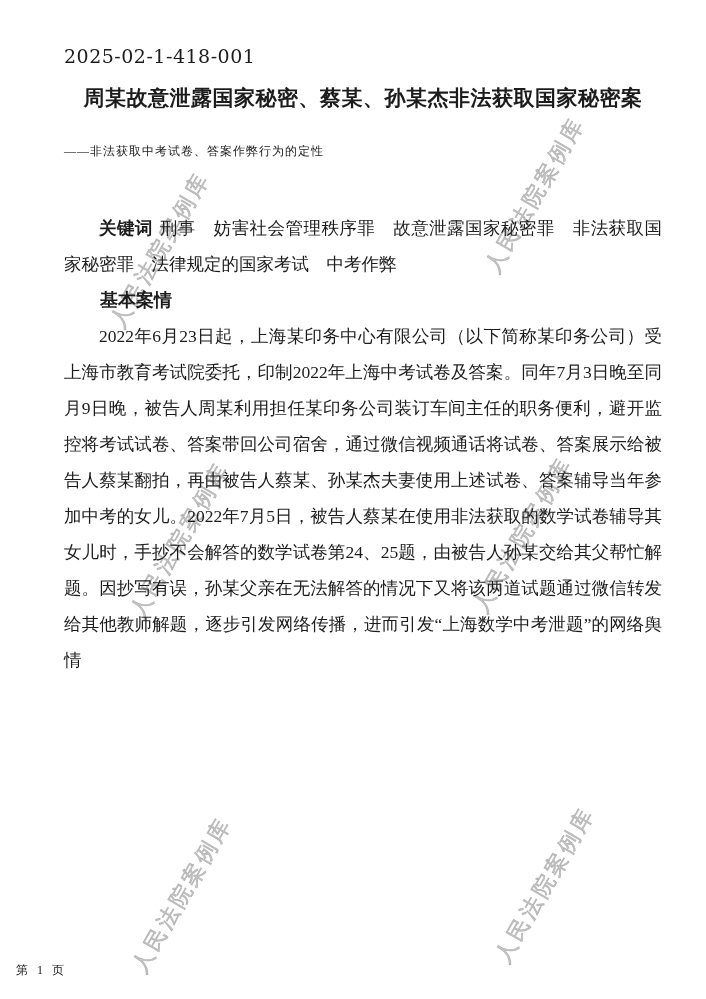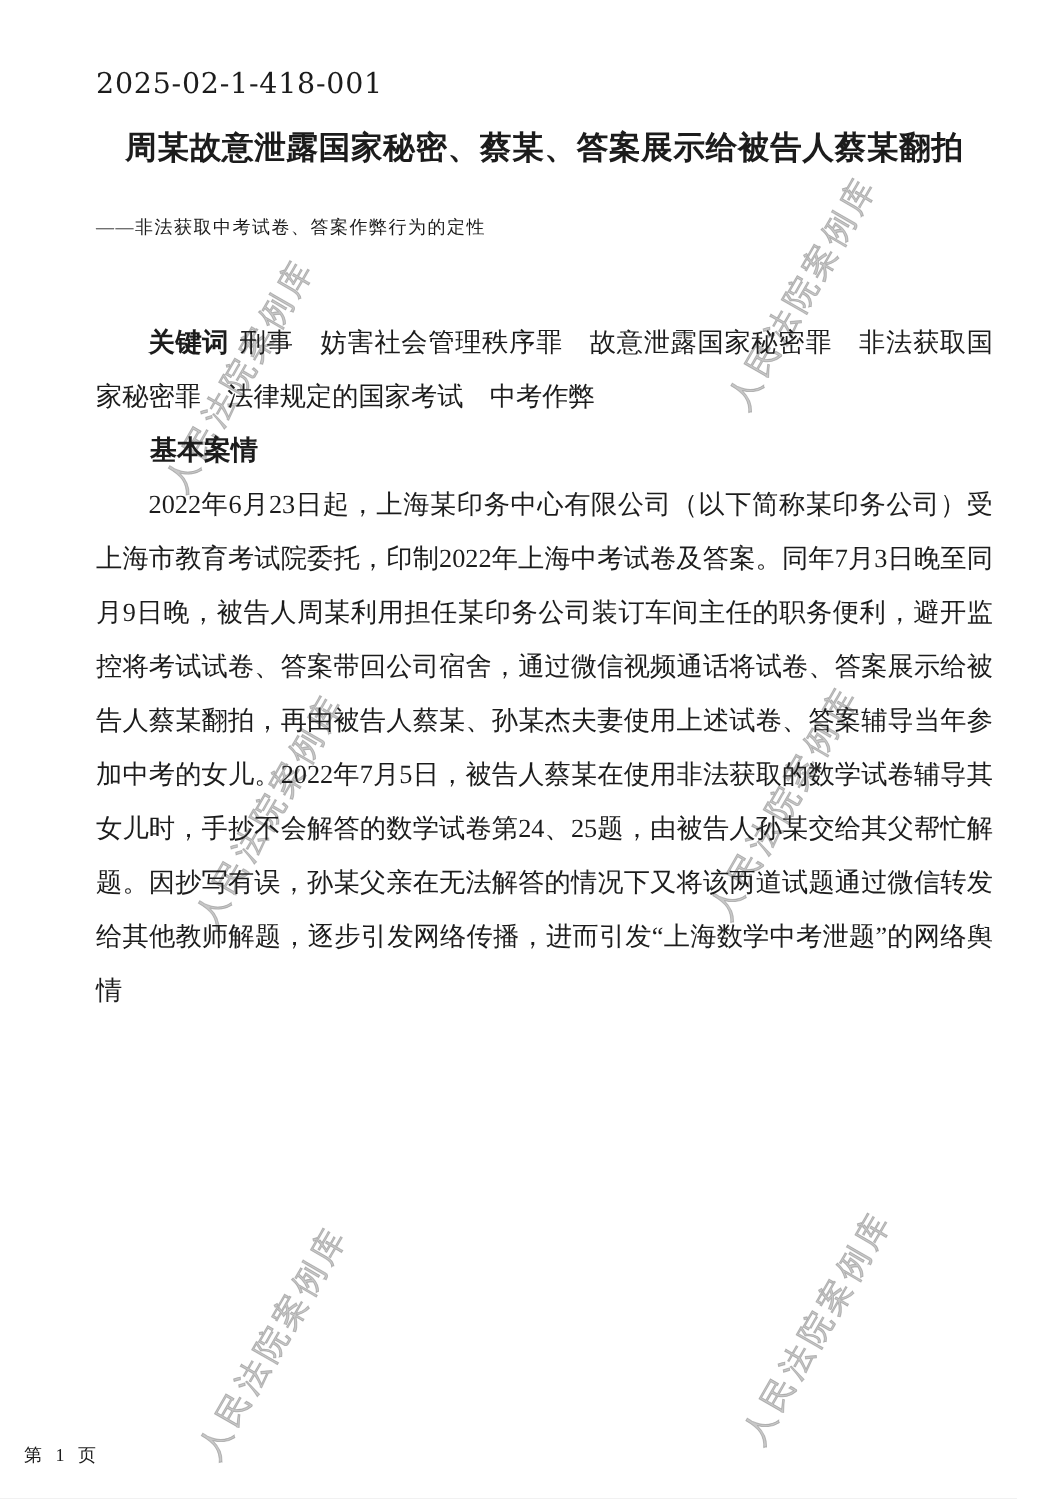--- a/index.html
+++ b/index.html
@@ -86,21 +86,21 @@
       <div class="wm" style="left: 160px; top: 250px;">人民法院案例库</div>
       <div class="wm" style="left: 523px; top: 535px;">人民法院案例库</div>
       <div class="wm" style="left: 180px; top: 540px;">人民法院案例库</div>
       <div class="wm" style="left: 545px; top: 885px;">人民法院案例库</div>
       <div class="wm" style="left: 182px; top: 895px;">人民法院案例库</div>
     </div>
 
   <div class="content">
     <div class="doc-number">2025-02-1-418-001</div>
 
-    <div class="case-title">周某故意泄露国家秘密、蔡某、答案展示给被告人蔡某翻拍</div>
+    <div class="case-title">周某故意泄露国家秘密、蔡某、孙某杰非法获取国家秘密案</div>
 
     <div class="case-subtitle">——非法获取中考试卷、答案作弊行为的定性</div>
 
     <div class="body-text">
       <p class="para keywords"><span class="kw-label">关键词</span><span>刑事　妨害社会管理秩序罪　故意泄露国家秘密罪　非法获取国家秘密罪　法律规定的国家考试　中考作弊</span></p>
 
       <p class="para section-heading">基本案情</p>
 
       <div id="paragraphs">
           <p class="para">2022年6月23日起，上海某印务中心有限公司（以下简称某印务公司）受上海市教育考试院委托，印制2022年上海中考试卷及答案。同年7月3日晚至同月9日晚，被告人周某利用担任某印务公司装订车间主任的职务便利，避开监控将考试试卷、答案带回公司宿舍，通过微信视频通话将试卷、答案展示给被告人蔡某翻拍，再由被告人蔡某、孙某杰夫妻使用上述试卷、答案辅导当年参加中考的女儿。2022年7月5日，被告人蔡某在使用非法获取的数学试卷辅导其女儿时，手抄不会解答的数学试卷第24、25题，由被告人孙某交给其父帮忙解题。因抄写有误，孙某父亲在无法解答的情况下又将该两道试题通过微信转发给其他教师解题，逐步引发网络传播，进而引发“上海数学中考泄题”的网络舆情</p>

